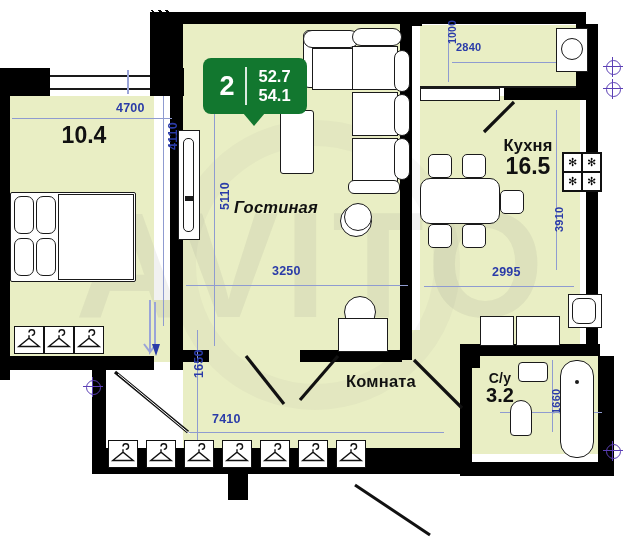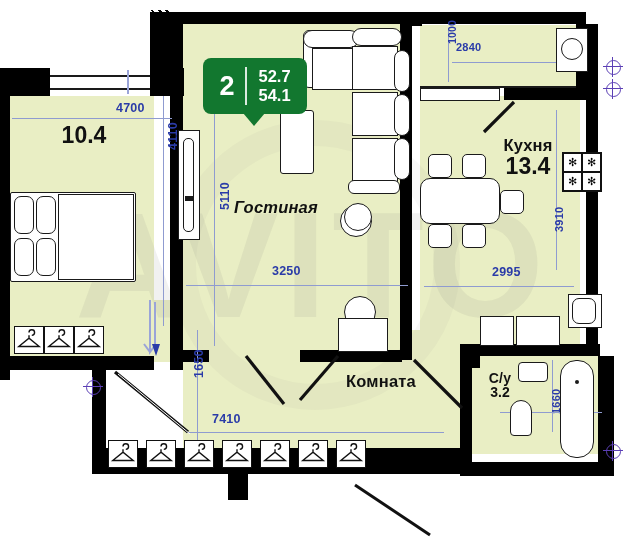--- a/index.html
+++ b/index.html
@@ -23,21 +23,21 @@
   .dimline{position:absolute;background:#8f9bd0;}
   .dimtxt{
     position:absolute;color:#2a3ba8;font-size:12.5px;font-weight:700;
     letter-spacing:.2px;white-space:nowrap;
   }
   .dimtxt.v{transform-origin:0 0;transform:rotate(-90deg);}
   .label{position:absolute;color:#111;text-align:center;white-space:nowrap;}
   .label .nm{font-size:16.5px;font-weight:600;letter-spacing:.2px;}
   .label .ar{font-size:23px;font-weight:700;margin-top:-2px;}
   .label.sm .nm{font-size:14px;}
-  .label.sm .ar{font-size:14px;}
+  .label.sm .ar{font-size:20px;}
   
   #badge{
     position:absolute;left:203px;top:58px;width:104px;height:56px;
     background:#12772f;border-radius:8px;display:flex;align-items:center;
     justify-content:center;color:#fff;box-sizing:border-box;
   }
   #badge .rooms{font-size:27px;font-weight:700;padding-right:11px;}
   #badge .sep{width:2px;height:38px;background:#ffffff;opacity:.85;}
   #badge .areas{padding-left:11px;font-size:16.5px;line-height:1.16;font-weight:600;text-align:left;}
   #badge-tail{
@@ -311,21 +311,21 @@
   <div class="label" style="left:32px;top:124px;width:104px;">
     <div class="ar">10.4</div>
   </div>
 
   <div class="label" style="left:222px;top:198px;width:108px;font-style:italic;">
     <div class="nm">Гостиная</div>
   </div>
 
   <div class="label" style="left:482px;top:136px;width:92px;">
     <div class="nm">Кухня</div>
-    <div class="ar">13.4</div>
+    <div class="ar">16.5</div>
   </div>
 
   <div class="label" style="left:322px;top:372px;width:118px;">
     <div class="nm">Комната</div>
   </div>
 
   <div class="label sm" style="left:472px;top:370px;width:56px;">
     <div class="nm">С/у</div>
     <div class="ar">3.2</div>
   </div>

